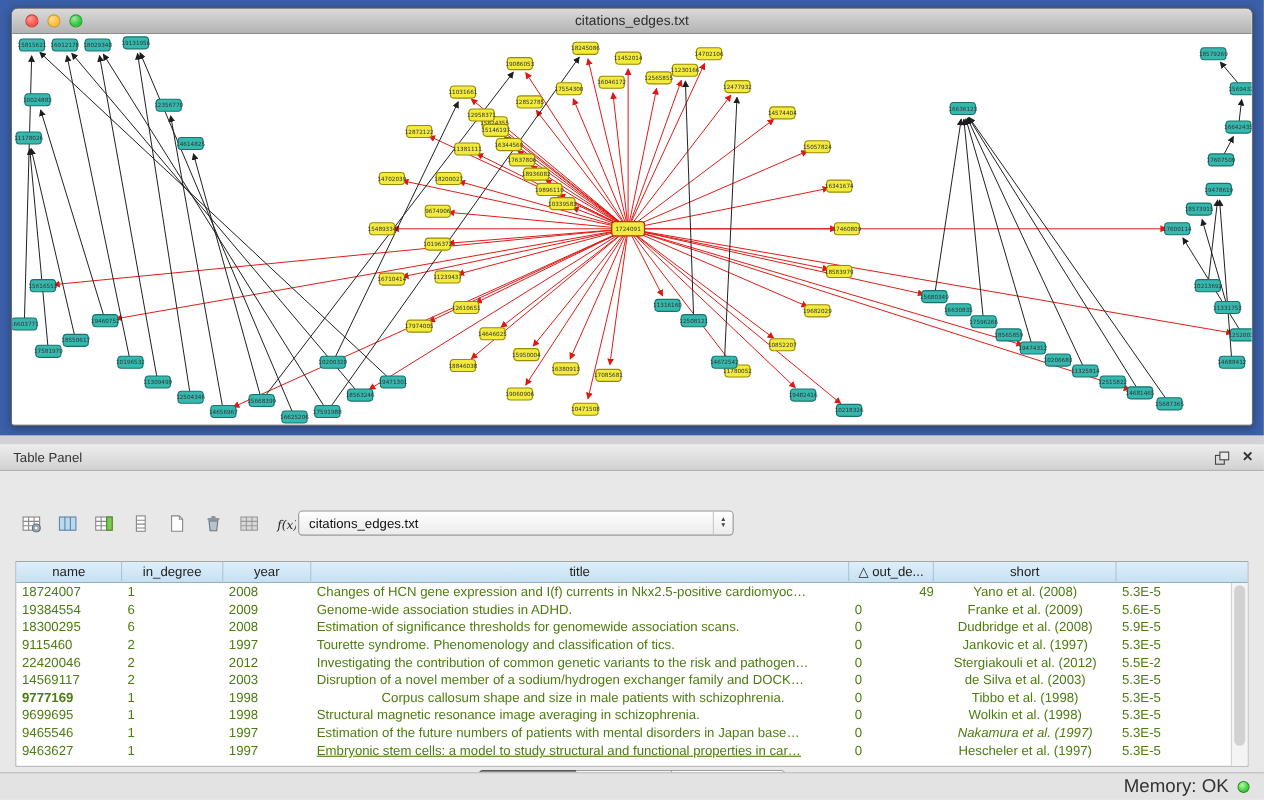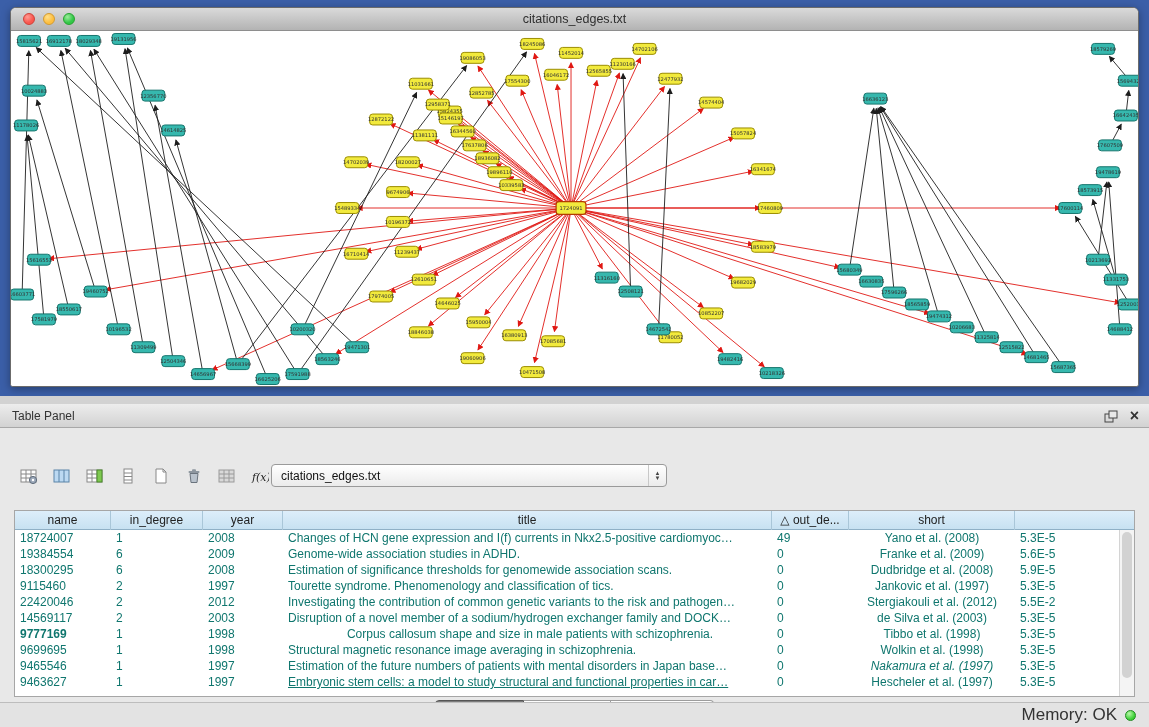--- a/index.html
+++ b/index.html
@@ -53,21 +53,21 @@
   .select .stepper{width:18px;display:flex;flex-direction:column;align-items:center;justify-content:center;
                    color:#444;font-size:6px;line-height:5px;border-left:1px solid #c8c8c8;height:100%;}
 
   .table-wrap{position:absolute;left:14px;top:58px;width:1121px;height:187px;
               border:1px solid #a6a6a6;background:#fff;}
   .thead{display:flex;height:19px;background:linear-gradient(#ddeefa,#c7e1f1);
          border-bottom:1px solid #8fb0c6;font-size:12px;color:#222;}
   .th{height:19px;line-height:18px;text-align:center;border-right:1px solid #a9c6d8;overflow:hidden;white-space:nowrap;}
   .th:last-child{border-right:none;}
   .tbody{position:relative;height:166px;overflow:hidden;background:#fff;}
-  .tr{display:flex;height:16px;line-height:16px;font-size:12px;color:#0f766e;}
+  .tr{display:flex;height:16px;line-height:16px;font-size:12px;color:#4d7c0f;}
   .td{overflow:hidden;white-space:nowrap;text-overflow:clip;padding-left:5px;}
   .td.center{text-align:center;padding-left:0;}
   .vscroll{position:absolute;right:0;top:19px;bottom:0;width:15px;background:#f4f4f4;border-left:1px solid #d4d4d4;}
   .vscroll .thumb{position:absolute;left:2px;right:2px;top:2px;height:88%;border-radius:5px;background:#d2d2d2;}
 
   .tabs{position:absolute;left:0;right:0;top:248px;display:flex;justify-content:center;}
   .seg{height:20px;line-height:19px;padding:0 13px;font-size:12px;border:1px solid #9d9d9d;border-left:none;
        background:linear-gradient(#ffffff,#e3e3e3);color:#111;}
   .seg:first-child{border-left:1px solid #9d9d9d;border-radius:4px 0 0 4px;}
   .seg:last-child{border-radius:0 4px 4px 0;}
@@ -683,21 +683,21 @@
           <div class="th" style="width: 166px;">short</div>
           <div class="th" style="width: 84px; margin-top: 46px;">pagerank</div>
           <div class="th" style="flex: 1 1 0%;"></div>
         </div>
       <div class="tbody" id="tbody">
           <div class="tr">
             <div class="td" style="width: 96px;">18724007</div>
             <div class="td" style="width: 92px;">1</div>
             <div class="td" style="width: 80px;">2008</div>
             <div class="td" style="width: 489px;">Changes of HCN gene expression and I(f) currents in Nkx2.5-positive cardiomyoc…</div>
-            <div class="td" style="width: 77px;">49</div>
+            <div class="td" style="width: 77px; text-align: right;">49</div>
             <div class="td center" style="width: 166px;">Yano et al. (2008)</div>
             <div class="td" style="width: 84px;">5.3E-5</div>
           </div>
           <div class="tr">
             <div class="td" style="width: 96px;">19384554</div>
             <div class="td" style="width: 92px;">6</div>
             <div class="td" style="width: 80px;">2009</div>
             <div class="td" style="width: 489px;">Genome-wide association studies in ADHD.</div>
             <div class="td" style="width: 77px;">0</div>
             <div class="td center" style="width: 166px;">Franke et al. (2009)</div>

